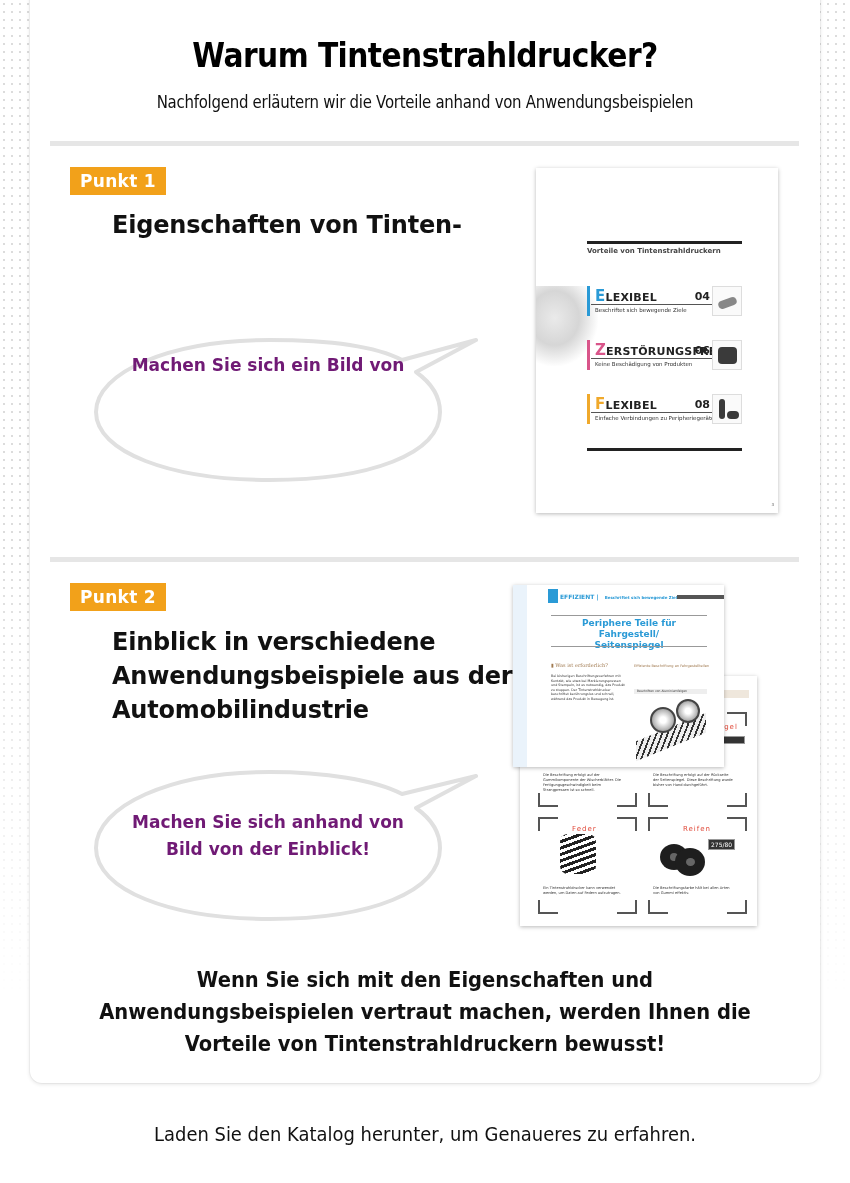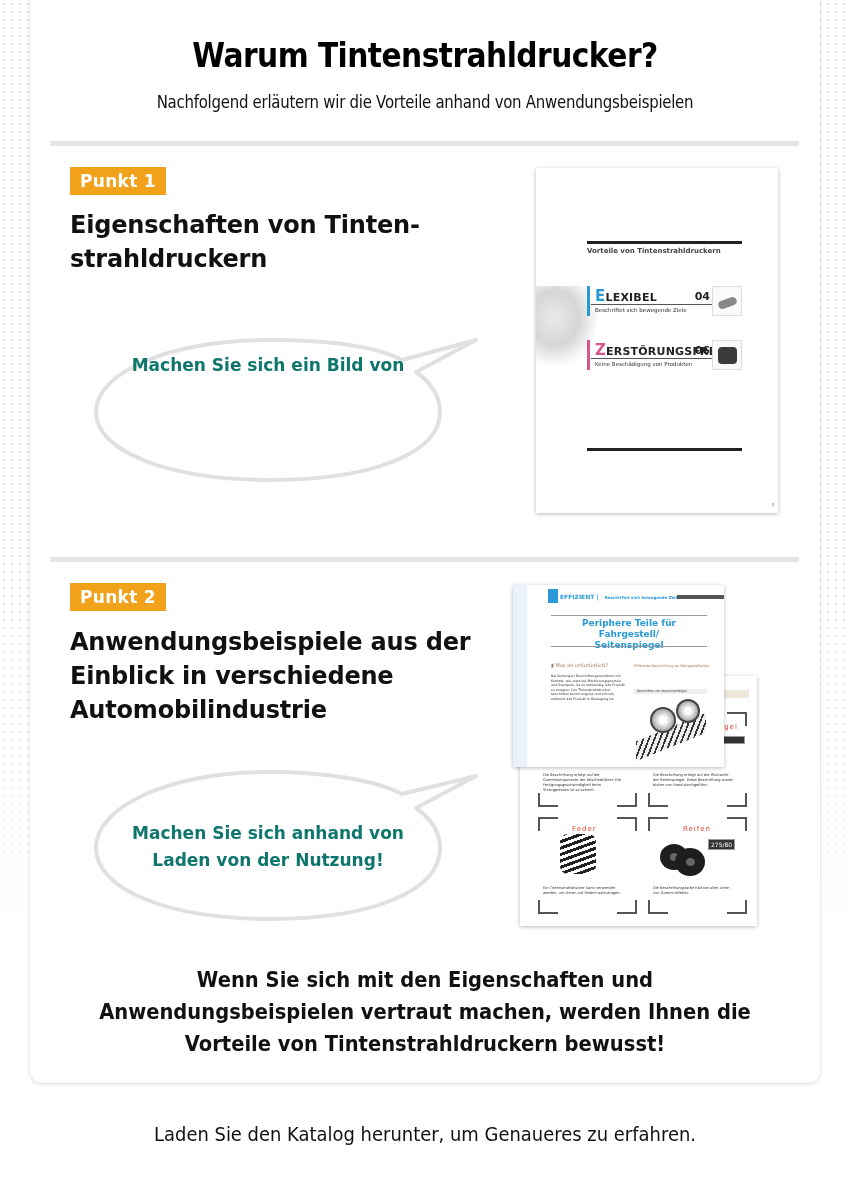--- a/index.html
+++ b/index.html
@@ -38,28 +38,28 @@
   }
   .badge {
     position: absolute; left: 70px; height: 28px; width: 96px;
     background: #f2a11a; color: #fff; font-weight: bold; font-size: 17px;
     line-height: 28px; text-align: center; letter-spacing: 0.3px;
   }
   .heading {
     position: absolute; left: 70px; font-size: 24px; font-weight: bold;
     line-height: 34px; color: #111; letter-spacing: -0.2px;
   }
-  .heading span { display: block; white-space: nowrap; }
+  .heading span { display: block; white-space: nowrap; margin-left: 42px; }
   .bubble {
     position: absolute;
   }
   .bubble svg { position: absolute; left: 0; top: 0; }
   .bubble-text {
     position: absolute; left: 0; right: 0; text-align: center;
-    font-size: 17px; font-weight: bold; line-height: 27px; color: #0f766e;
+    font-size: 17px; font-weight: bold; line-height: 27px; color: #701a75;
   }
   .bubble-text span { display: block; }
 
   
   .doc {
     position: absolute; background: #fff;
     box-shadow: 0 1px 4px rgba(0,0,0,0.28);
   }
   .doc1 { left: 536px; top: 168px; width: 242px; height: 345px; }
   .doc1 .rule { position: absolute; left: 51px; width: 155px; height: 3px; background: #222; }
@@ -131,21 +131,20 @@
 
 <h1 class="title">Warum Tintenstrahldrucker?</h1>
 <p class="subtitle">Nachfolgend erläutern wir die Vorteile anhand von Anwendungsbeispielen</p>
 
 <div class="divider" style="top:141px;"></div>
 
 <section>
   <div class="badge" style="top:167px;">Punkt 1</div>
   <h2 class="heading" style="top:208px;">
     <span>Eigenschaften von Tinten-</span>
-    <span>strahldruckern</span>
   </h2>
 
   <div class="bubble" style="left:90px; top:332px; width:390px; height:150px;">
     <svg width="390" height="150" viewBox="0 0 390 150">
       <path d="M 180 8 C 80 8 6 40 6 80 C 6 120 80 148 180 148 C 280 148 350 122 350 80 C 350 62 340 50 326 40 L 386 8 L 312 28 C 285 14 235 8 180 8 Z" fill="#fff" stroke="#e0e0e0" stroke-width="4" stroke-linejoin="round"></path>
     </svg>
     <div class="bubble-text" style="top:20px; width:356px;">
       <span>Machen Sie sich ein Bild von</span>
     </div>
   </div>
@@ -170,43 +169,54 @@
       <div class="bar" style="background:#d9558a;"></div>
       <div class="fname"><span class="cap" style="color:#d9558a;">Z</span><span>ERSTÖRUNGSFREI</span></div>
       <div class="fnum">06</div>
       <div class="uline"></div>
       <div class="fdesc">Keine Beschädigung von Produkten</div>
       <div class="thumb">
           <div class="thumb-shape"></div>
         </div>
     </div>
 
+    <div class="feature" style="top:226px;">
+      <div class="bar" style="background:#f0a92b;"></div>
+      <div class="fname"><span class="cap" style="color:#f0a92b;">F</span><span>LEXIBEL</span></div>
+      <div class="fnum">08</div>
+      <div class="uline"></div>
+      <div class="fdesc">Einfache Verbindungen zu Peripheriegeräten</div>
+      <div class="thumb">
+          <div class="thumb-shape" style="width:6px; left:6px; height:20px; top:4px;"></div>
+          <div class="thumb-shape" style="left:14px; width:12px; top:16px; height:8px;"></div>
+        </div>
+    </div>
 
     <div class="rule" style="top:280px;"></div>
     <div class="pnum">3</div>
   </div>
 </section>
 
 <div class="divider" style="top:557px;"></div>
 
 <section>
   <div class="badge" style="top:583px;">Punkt 2</div>
   <h2 class="heading" style="top:625px;">
+    <span>Einblick in verschiedene</span>
     <span>Anwendungsbeispiele aus der</span>
-    <span>Einblick in verschiedene</span>
     <span>Automobilindustrie</span>
   </h2>
 
   <div class="bubble" style="left:90px; top:762px; width:390px; height:160px;">
     <svg width="390" height="160" viewBox="0 0 390 160">
       <path d="M 180 10 C 80 10 6 44 6 86 C 6 128 80 157 180 157 C 280 157 350 130 350 86 C 350 68 340 56 326 46 L 386 14 L 312 32 C 285 18 235 10 180 10 Z" fill="#fff" stroke="#e0e0e0" stroke-width="4" stroke-linejoin="round"></path>
     </svg>
-    <div class="bubble-text" style="top:58px; width:356px;">
+    <div class="bubble-text" style="top:47px; width:356px;">
       <span>Machen Sie sich anhand von</span>
-      <span>Laden von der Nutzung!</span>
+      <span>Bild von der Einblick!</span>
     </div>
   </div>
 
   <div class="doc doc3">
     <div class="tan"></div>
     <div class="corner" style="left:110px; top:36px; border-top-width:2px; border-right-width:2px; left:207px;"></div>
     <div class="label-red" style="left:185px; top:47px;">Spiegel</div>
     <div class="tag-box" style="left:185px; top:60px; width:40px; height:8px;"></div>
     <div class="small-txt" style="left:23px; top:97px;">Die Beschriftung erfolgt auf der Gummikomponente der Wischerblätter. Die Fertigungsgeschwindigkeit beim Strangpressen ist so schnell.</div>
     <div class="small-txt" style="left:133px; top:97px;">Die Beschriftung erfolgt auf der Rückseite der Seitenspiegel. Diese Beschriftung wurde bisher von Hand durchgeführt.</div>

